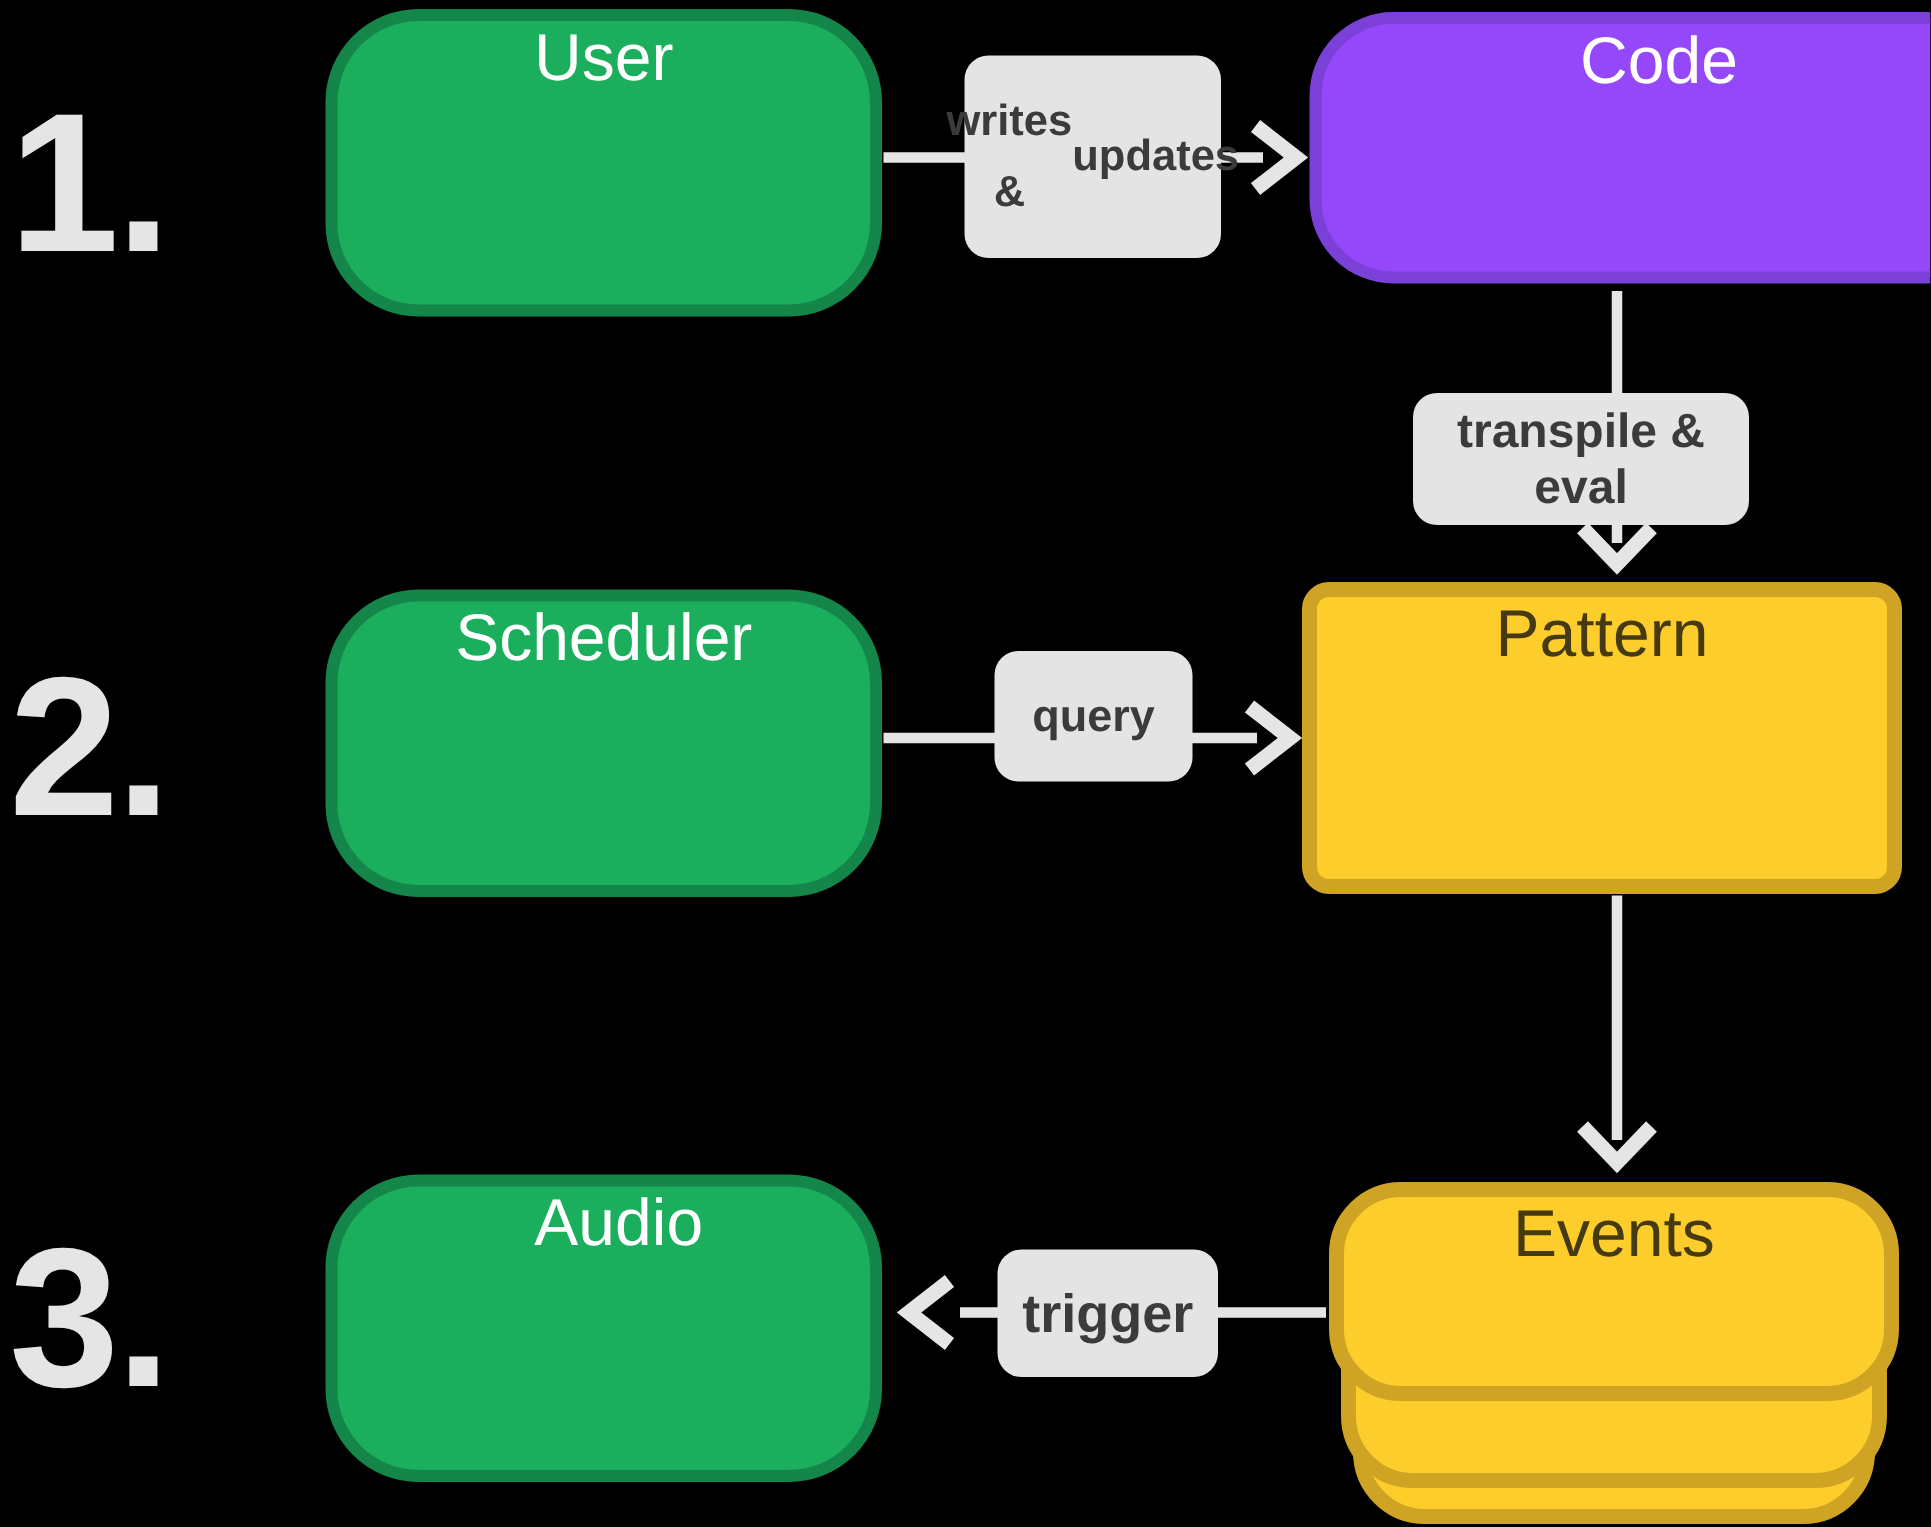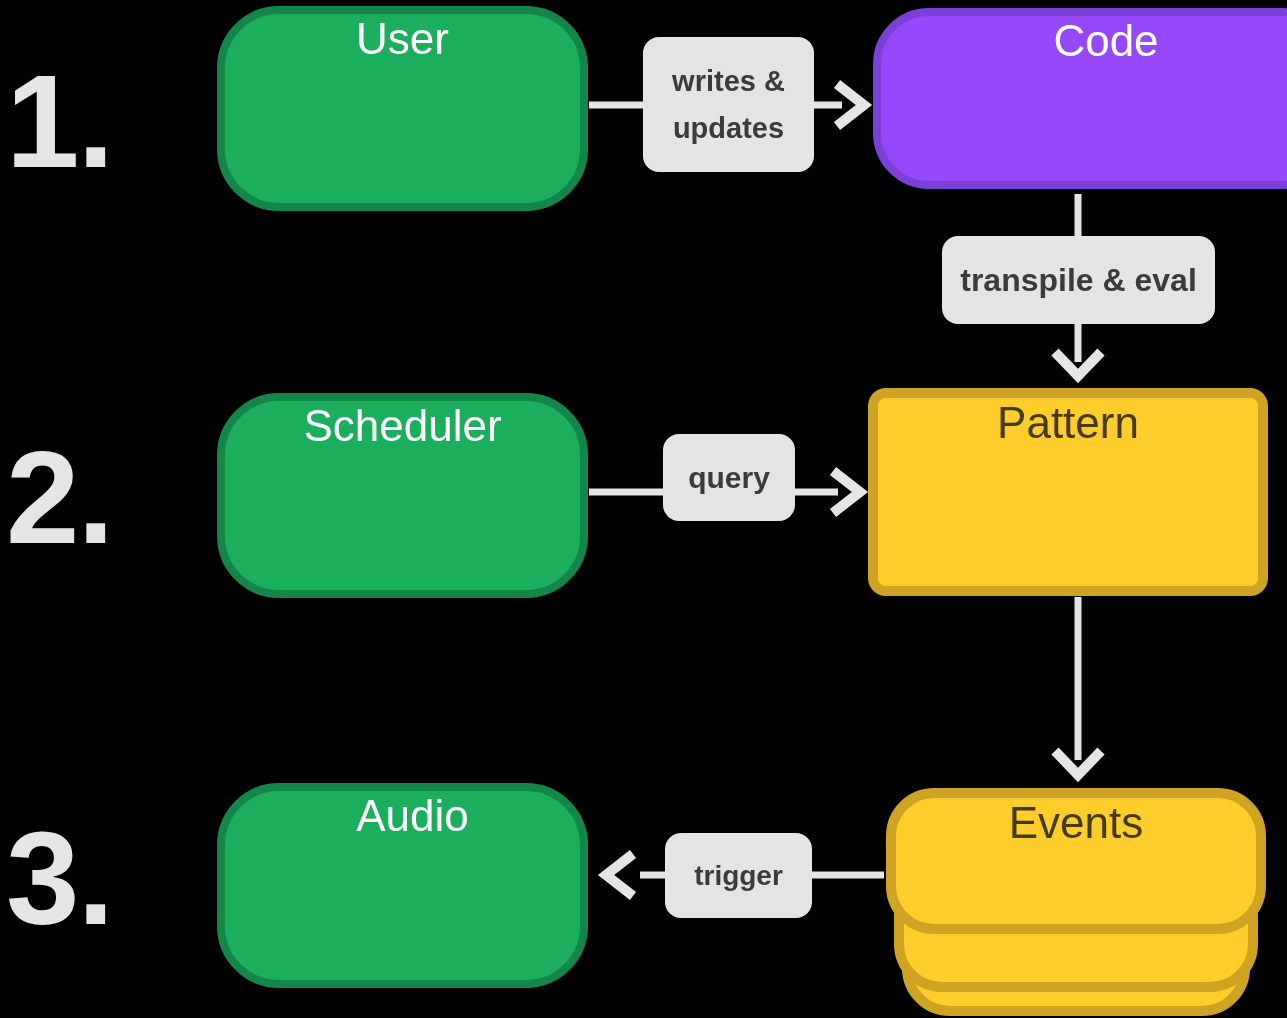--- a/index.html
+++ b/index.html
@@ -62,28 +62,28 @@
   #events-layer-3 { left: 902px; top: 836px; width: 348px; height: 180px; z-index: 2; }
   #events-layer-2 { left: 894px; top: 812px; width: 364px; height: 180px; z-index: 3; }
   #node-events    { left: 886px; top: 788px; width: 380px; height: 146px; z-index: 4;
                     border-radius: 48px; }
 
   
   .edge-label {
     position: absolute; z-index: 5;
     background: var(--label-bg); color: var(--label-text);
     border-radius: 16px;
-    display: flex; flex-direction: column; align-items: center; justify-content: center;
+    display: flex; flex-direction: row; align-items: center; justify-content: center;
     font-weight: 700; text-align: center;
   }
   #label-writes    { left: 643px; top:  37px; width: 171px; height: 135px; font-size: 29px; line-height: 1.6; }
-  #label-transpile { left: 942px; top: 236px; width: 273px; height:  88px; font-size: 32px; }
+  #label-transpile { left: 942px; top: 262px; width: 224px; height:  88px; font-size: 32px; }
   #label-query     { left: 663px; top: 434px; width: 132px; height:  87px; font-size: 30px; }
   #label-generates { left: 979px; top: 645px; width: 198px; height:  88px; font-size: 32px; }
-  #label-trigger   { left: 665px; top: 833px; width: 147px; height:  85px; font-size: 28px; }
+  #label-trigger   { left: 665px; top: 833px; width: 147px; height:  85px; font-size: 36px; }
 </style>
 </head>
 <body>
 
 <div class="canvas">
 
   <svg class="arrows" width="1287" height="1018" viewBox="0 0 1287 1018">
 
     <g>
       <line class="shaft" x1="589" y1="105" x2="842" y2="105"></line>

